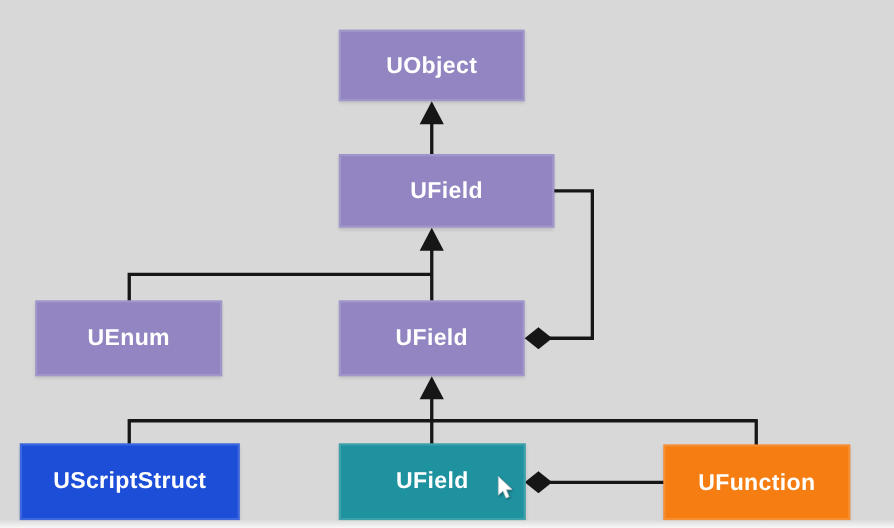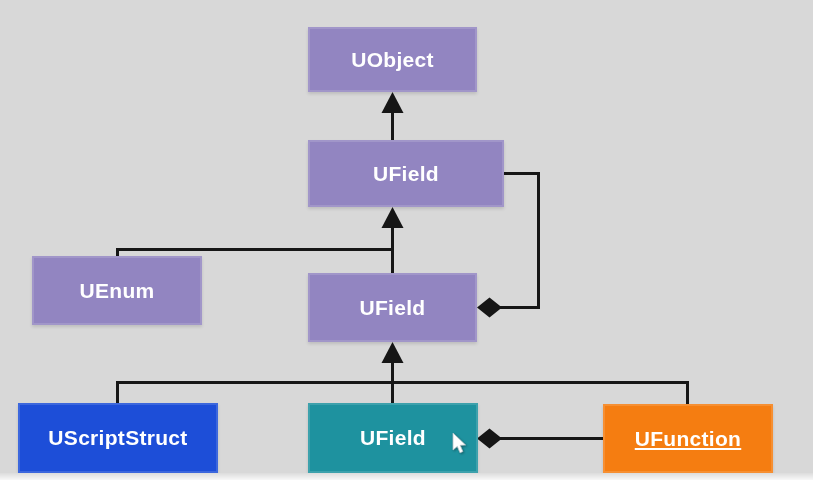--- a/index.html
+++ b/index.html
@@ -71,37 +71,37 @@
   </svg>
 
   <div class="node" style="left: 308px; top: 27px; width: 169px; height: 65px; background-color: rgb(146, 133, 193);">
     <span>UObject</span>
   </div>
 
   <div class="node" style="left: 308px; top: 140px; width: 196px; height: 67px; background-color: rgb(146, 133, 193);">
     <span>UField</span>
   </div>
 
-  <div class="node" style="left: 32px; top: 256px; width: 170px; height: 69px; background-color: rgb(146, 133, 193);">
+  <div class="node" style="left: 32px; top: 273px; width: 170px; height: 69px; background-color: rgb(146, 133, 193);">
     <span>UEnum</span>
   </div>
 
   <div class="node" style="left: 308px; top: 273px; width: 169px; height: 69px; background-color: rgb(146, 133, 193);">
     <span>UField</span>
   </div>
 
   <div class="node" style="left: 18px; top: 403px; width: 200px; height: 70px; background-color: #1d4ed8;">
     <span>UScriptStruct</span>
   </div>
 
   <div class="node" style="left: 308px; top: 403px; width: 170px; height: 70px; background-color: rgb(30, 146, 159);">
     <span>UField</span>
   </div>
 
-  <div class="node" style="left: 603px; top: 404px; width: 170px; height: 69px; background-color: rgb(245, 125, 17); text-decoration: underline;">
+  <div class="node" style="left: 603px; top: 404px; width: 170px; height: 69px; background-color: rgb(245, 125, 17);">
     <span>UFunction</span>
   </div>
 
   <div class="bottom-strip"></div>
 
   <svg class="cursor" style="position:absolute; left:452px; top:433px;" width="16" height="22" viewBox="0 0 16 22">
     <path d="M1 0 L1 17 L5.3 13.4 L8 19.8 L10.9 18.5 L8.2 12.3 L13.6 12 Z" fill="#ffffff" stroke="#b9c4c9" stroke-width="0.8"></path>
   </svg>
 
 </div>

